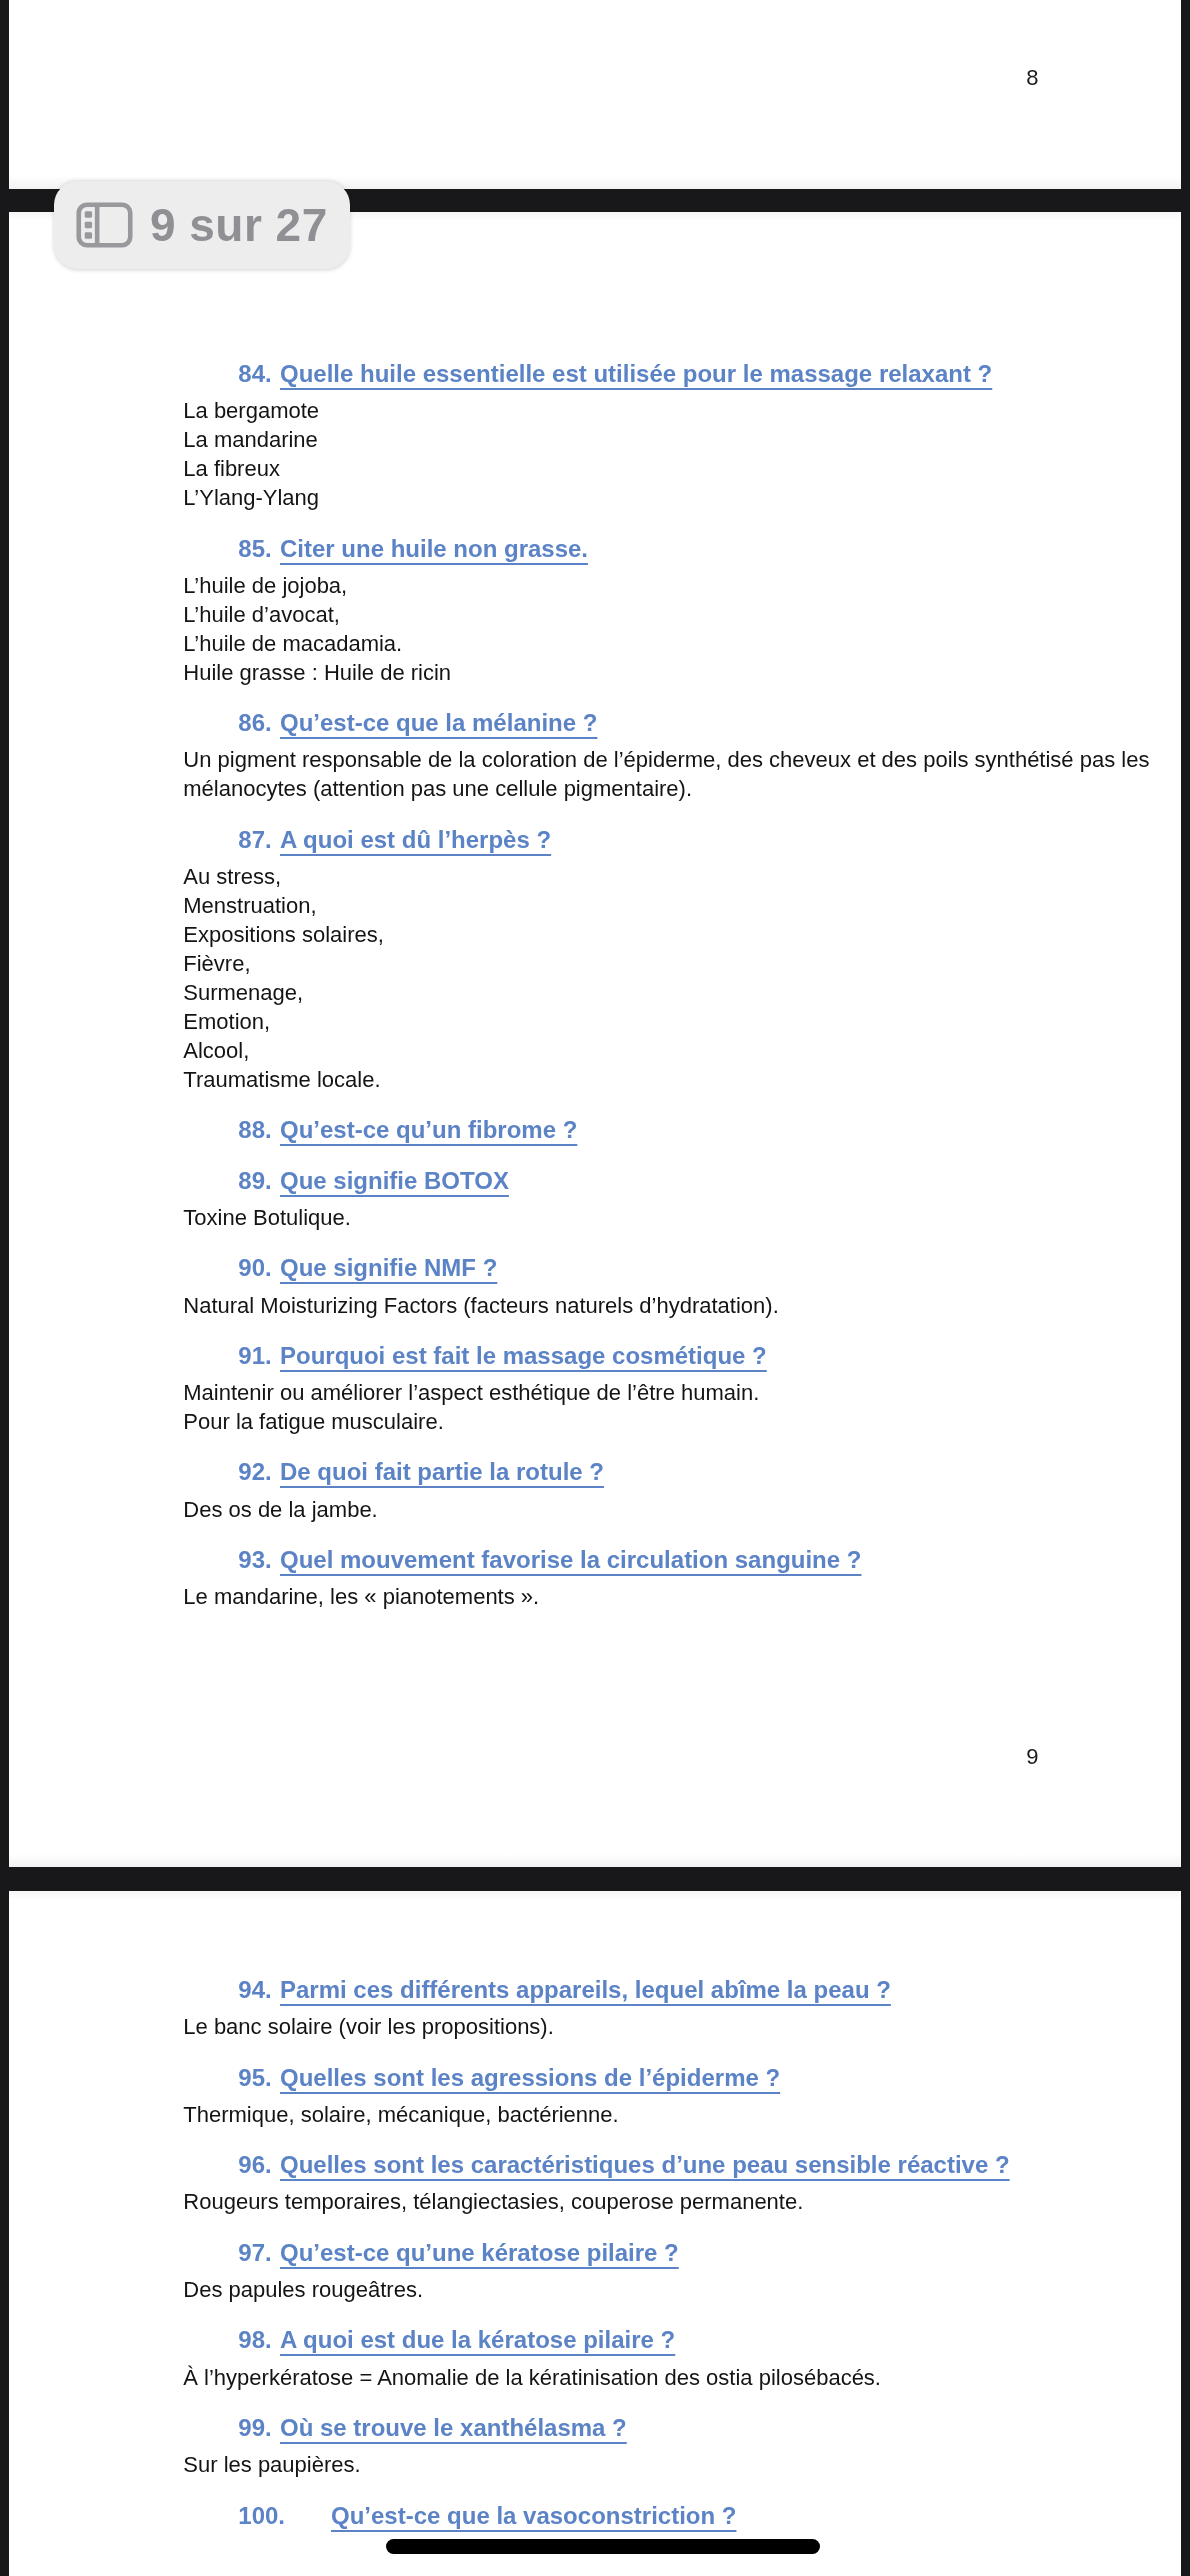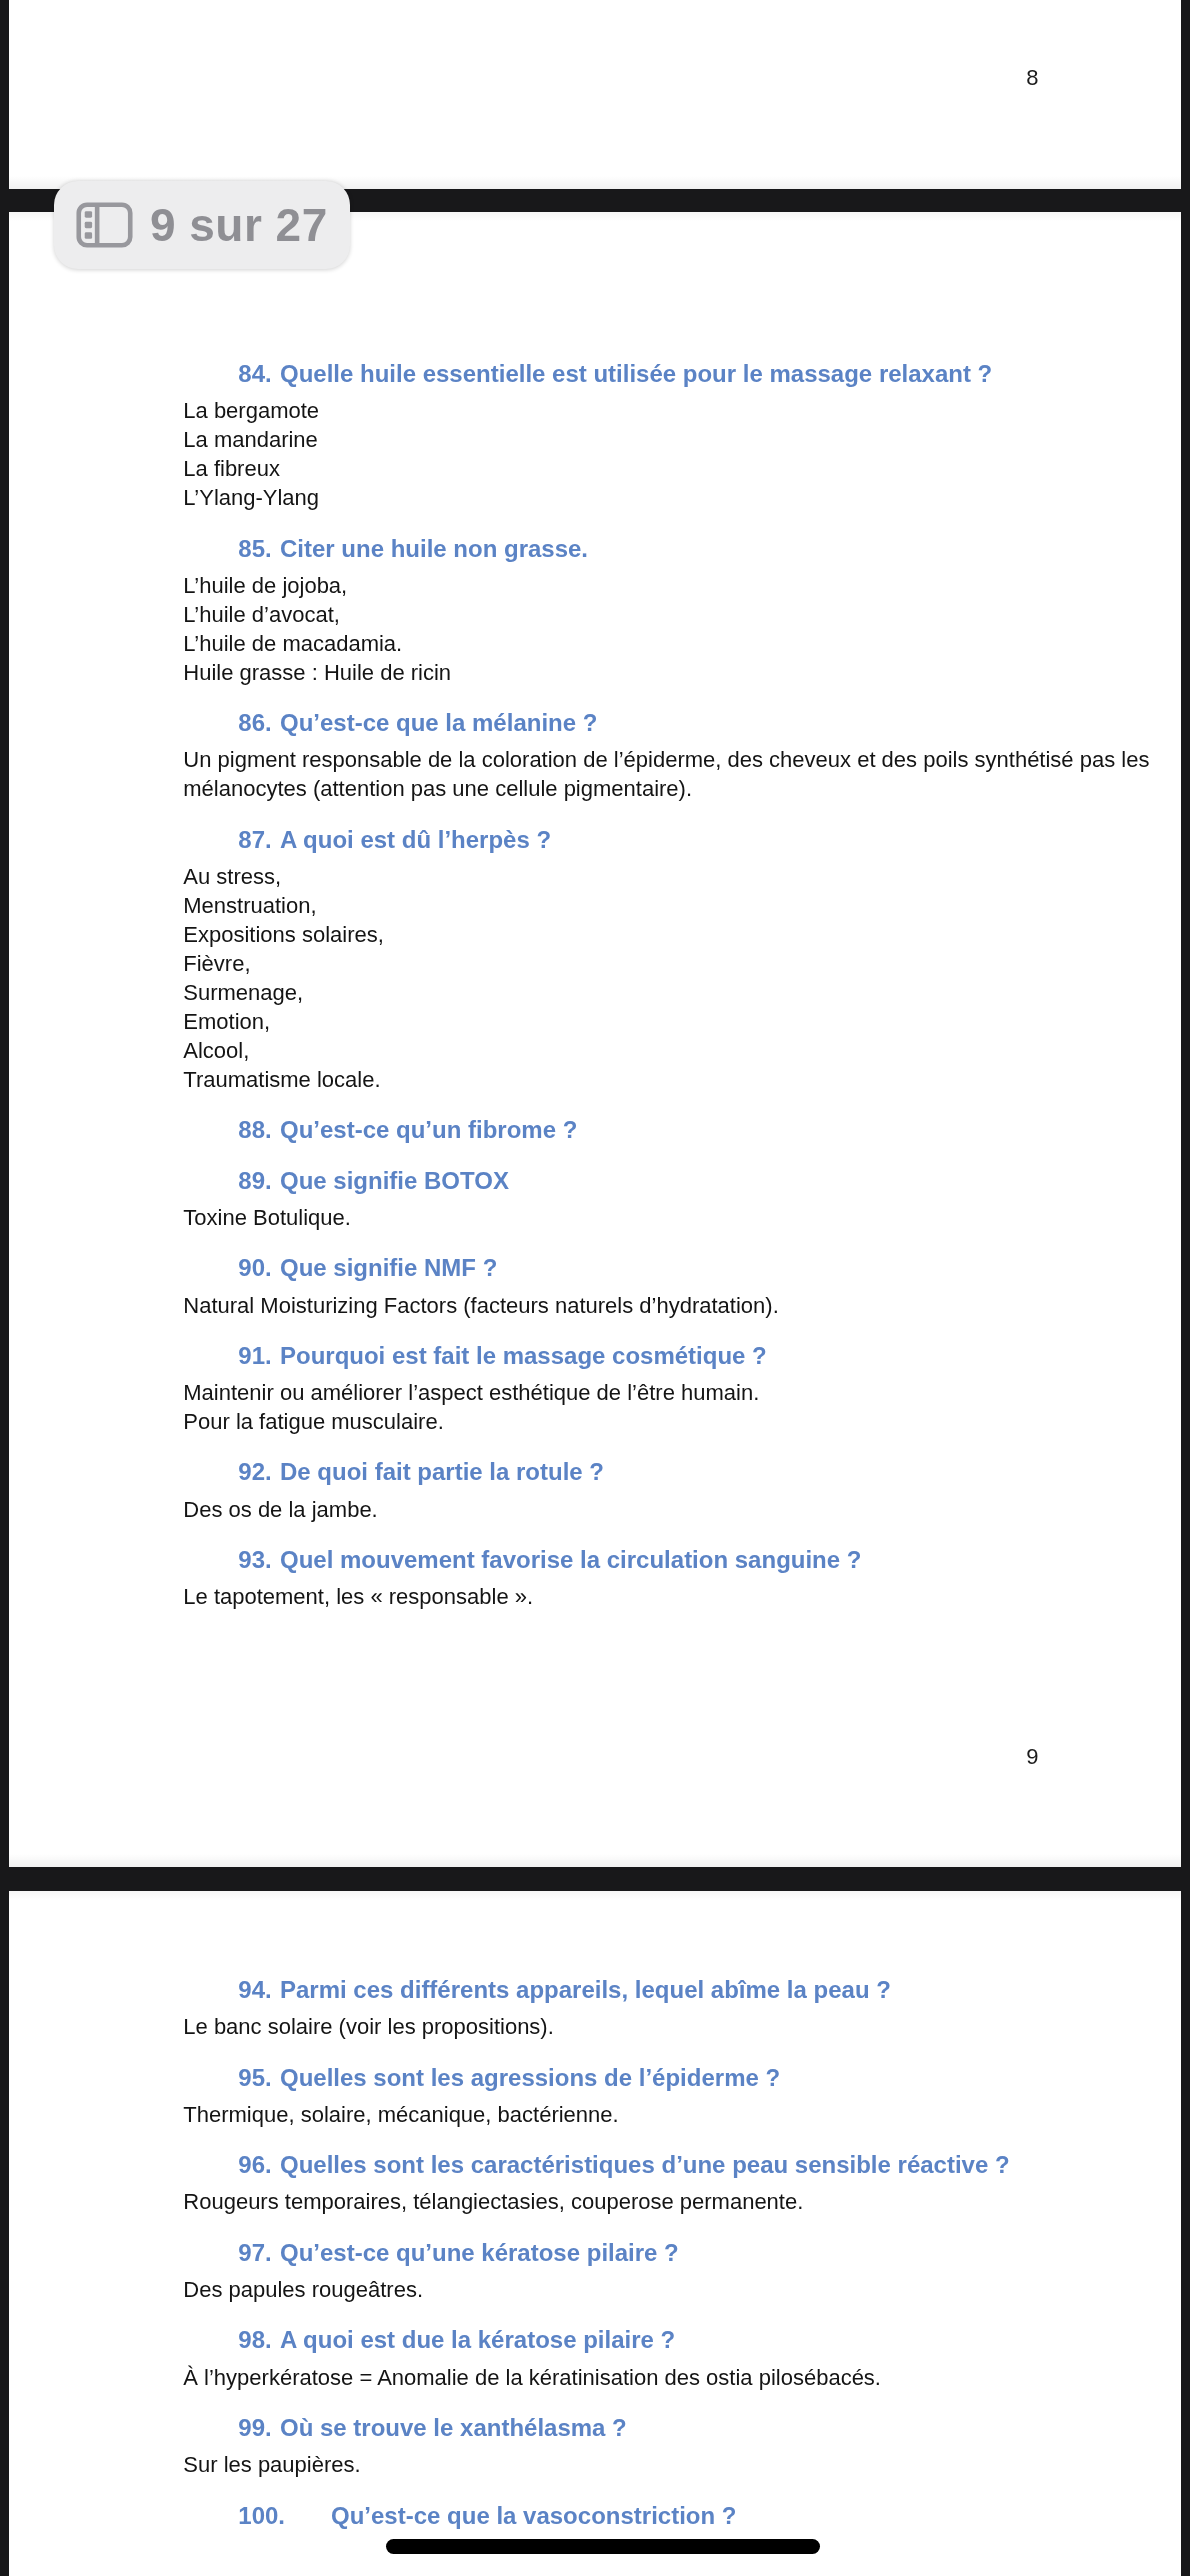--- a/index.html
+++ b/index.html
@@ -55,20 +55,21 @@
     font-weight: bold;
     line-height: 29px;
     color: var(--question-blue);
     margin-left: 55px;
     margin-bottom: 8.3px;
     white-space: nowrap;
   }
   .q-num { margin-right: 8.3px; }
   .q-num.wide { margin-right: 46px; }
   .q-title {
+    text-decoration: underline;
     text-decoration-thickness: 1.9px;
     text-underline-offset: 5.6px;
   }
   .answer {
     font-size: 22px;
     line-height: 29px;
     color: var(--body-text);
     max-width: 994px;
   }
   
@@ -155,21 +156,21 @@
         <div class="q-heading"><span class="q-num">91.</span><span class="q-title">Pourquoi est fait le massage cosmétique ?</span></div>
         <div class="answer">Maintenir ou améliorer l’aspect esthétique de l’être humain.</div>
         <div class="answer">Pour la fatigue musculaire.</div>
       </div>
       <div class="question">
         <div class="q-heading"><span class="q-num">92.</span><span class="q-title">De quoi fait partie la rotule ?</span></div>
         <div class="answer">Des os de la jambe.</div>
       </div>
       <div class="question">
         <div class="q-heading"><span class="q-num">93.</span><span class="q-title">Quel mouvement favorise la circulation sanguine ?</span></div>
-        <div class="answer">Le tapotement, les « responsable ».</div>
+        <div class="answer">Le mandarine, les « pianotements ».</div>
       </div>
     </div>
   <div class="sheet-pagenum">9</div>
 </div>
 
 <div class="page page-next">
   <div class="content">
       <div class="question">
         <div class="q-heading"><span class="q-num">94.</span><span class="q-title">Parmi ces différents appareils, lequel abîme la peau ?</span></div>
         <div class="answer">Le banc solaire (voir les propositions).</div>

